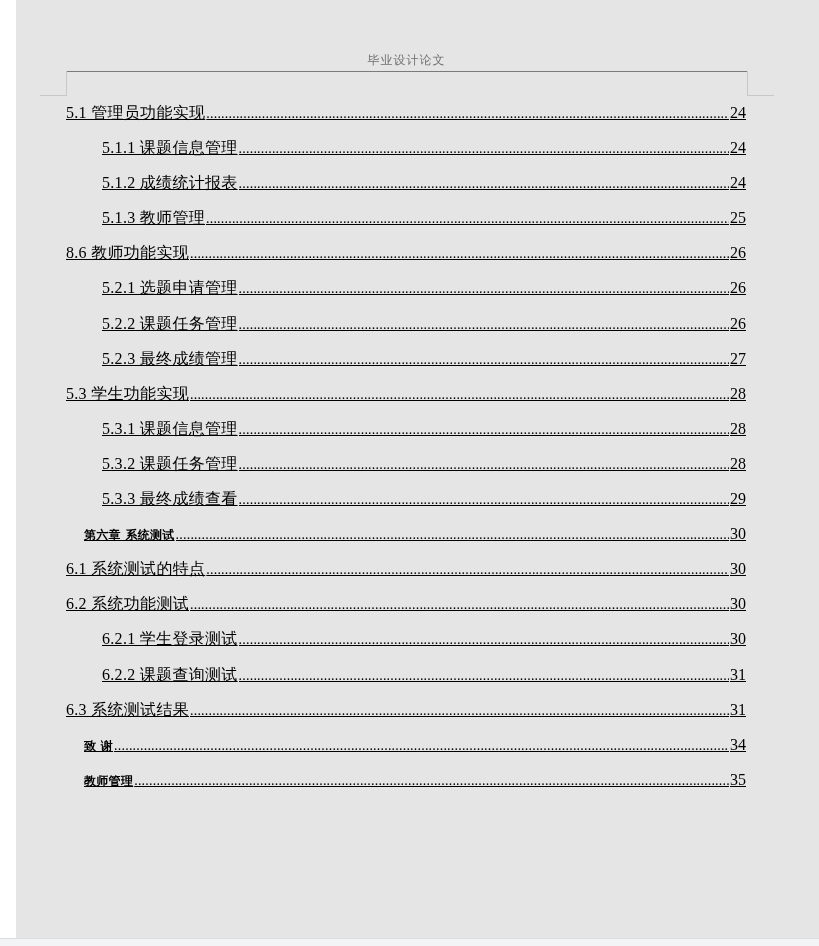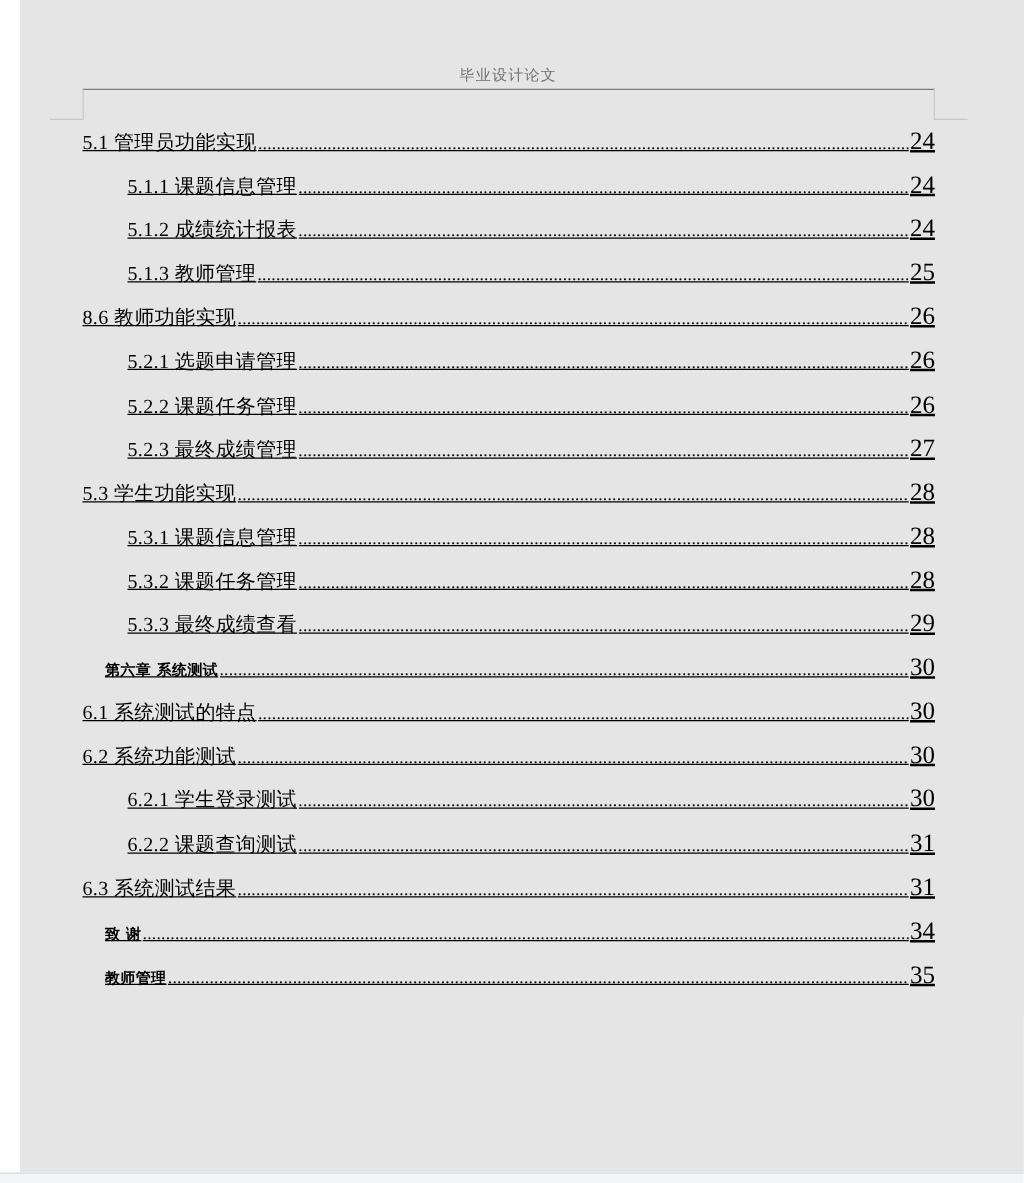--- a/index.html
+++ b/index.html
@@ -80,21 +80,21 @@
       flex: 1 1 auto;
       overflow: hidden;
       margin: 0 1px;
       color: #000;
       letter-spacing: 0.2px;
       font-size: 14px;
     }
     .toc-leader::before {
       content: "................................................................................................................................................................................................................................................";
     }
-    .toc-page { flex: 0 0 auto; text-align: left; min-width: 18px; font-size: 20px; }
+    .toc-page { flex: 0 0 auto; text-align: left; min-width: 18px; font-size: 16px; }
   </style>
 </head>
 <body>
 
 <div class="page">
   <div class="header-text">毕业设计论文</div>
   <div class="header-rule"></div>
   <div class="corner corner-left-v"></div>
   <div class="corner corner-left-h"></div>
   <div class="corner corner-right-v"></div>

